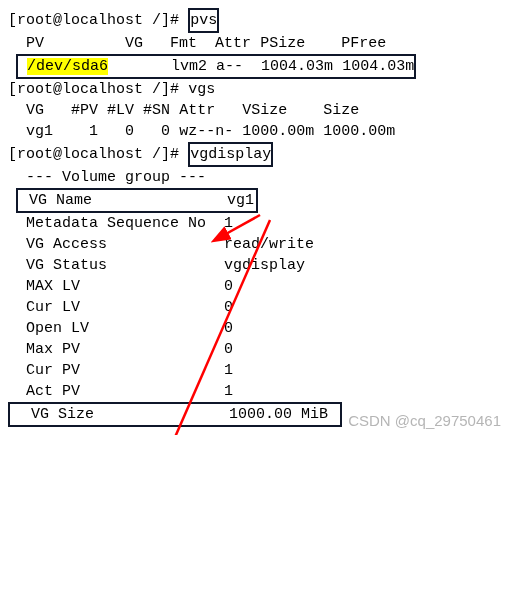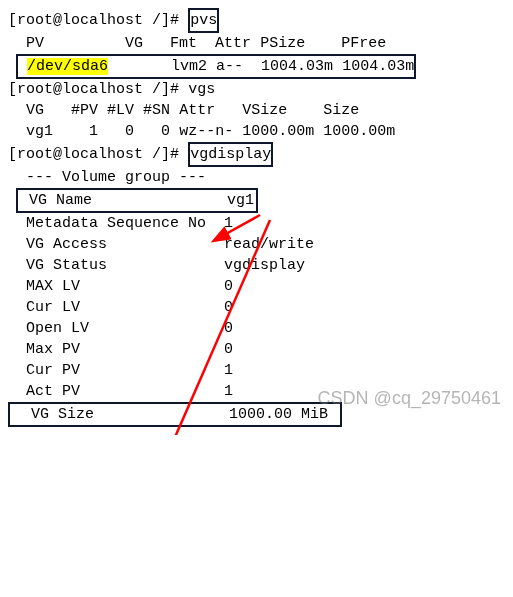--- a/index.html
+++ b/index.html
@@ -14,24 +14,24 @@
     box-sizing: border-box;
     position: relative;
   }
   .line { white-space: pre; position: relative; }
   .box-red { border: 2px solid #0f172a; display: inline-block; }
   .hl-yellow { background: #ffff00; }
   svg.anno { position: absolute; top: 0; left: 0; pointer-events: none; }
   .watermark {
     position: absolute;
     right: 12px;
-    bottom: 24px;
+    bottom: 4px;
     color: rgba(120,120,120,0.55);
     font-family: sans-serif;
-    font-size: 18px;
+    font-size: 15px;
   }
 </style>
 </head>
 <body>
 
 
 
 
 <div class="line">[<span>root</span>@<span>localhost</span> <span>/</span>]<span>#</span> <span class="box-red">pvs</span></div>
 

